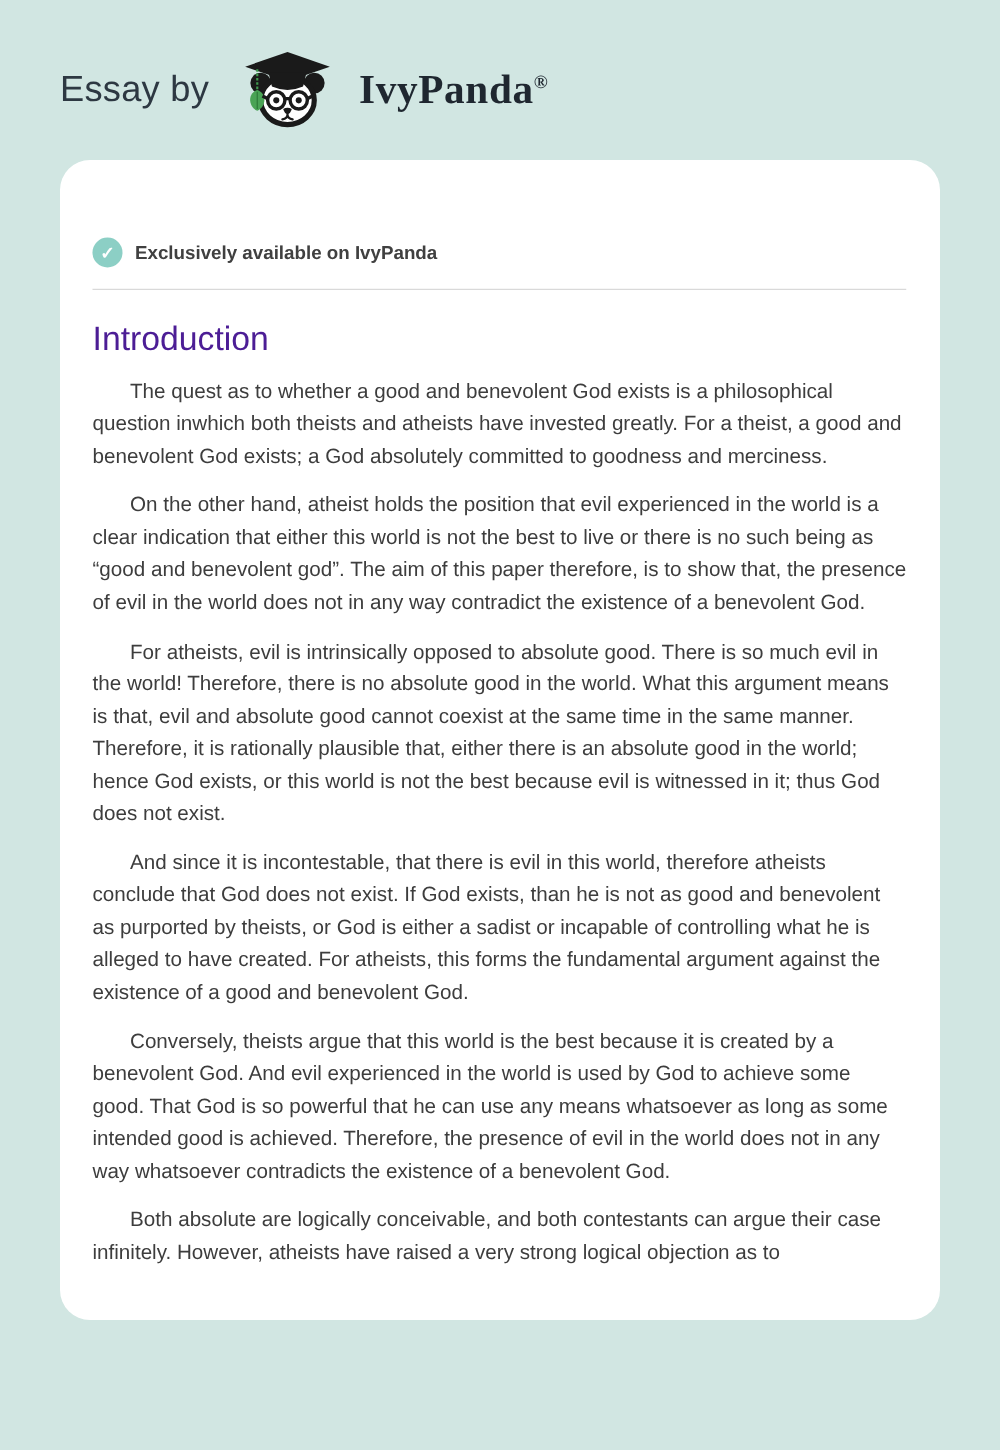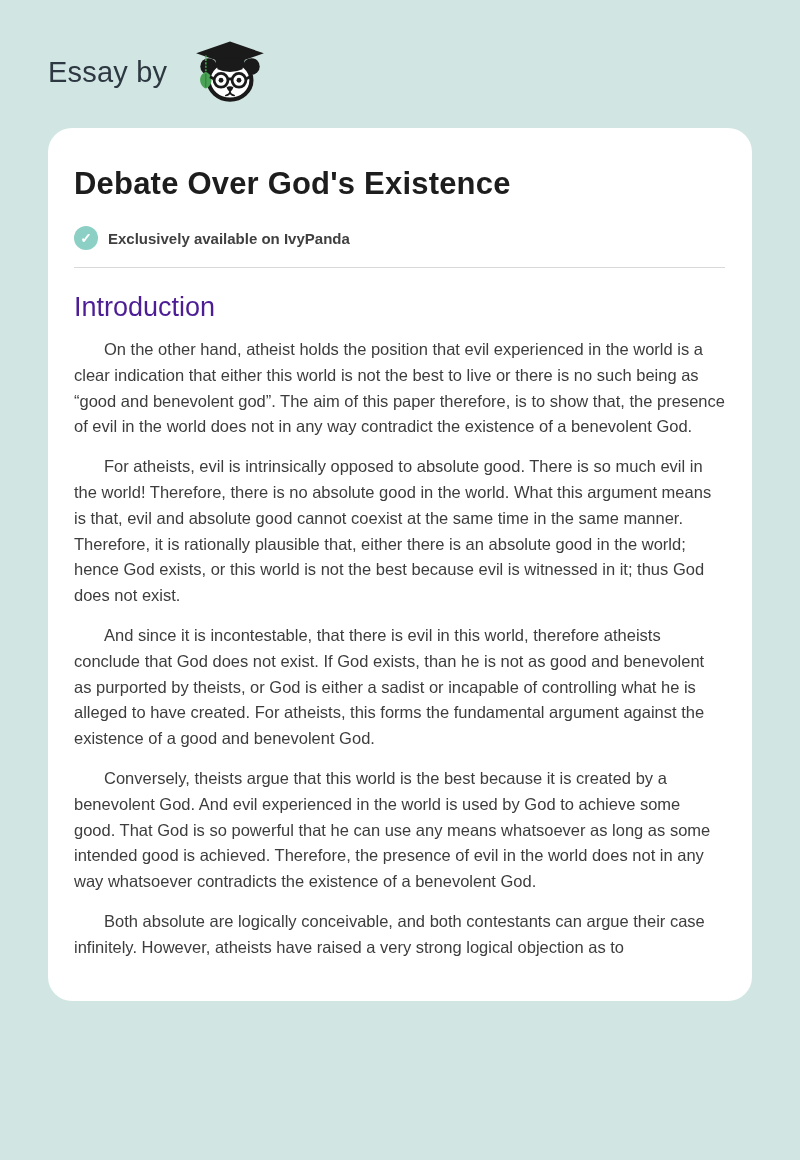--- a/index.html
+++ b/index.html
@@ -134,34 +134,35 @@
         <line x1="78" y1="56" x2="84" y2="53" stroke="#1a1a1a" stroke-width="4"></line>
 
         <circle cx="42" cy="58" r="3.5" fill="#1a1a1a"></circle>
         <circle cx="68" cy="58" r="3.5" fill="#1a1a1a"></circle>
 
         <path d="M50,68 Q55,65 60,68 Q58,74 55,74 Q52,74 50,68 Z" fill="#1a1a1a"></path>
 
         <path d="M55,74 Q55,79 49,80 M55,74 Q55,79 61,80" stroke="#1a1a1a" stroke-width="2.5" fill="none" stroke-linecap="round"></path>
       </svg>
     </span>
+    <span class="brand"><span>IvyPanda</span><sup>®</sup></span>
   </header>
 
   <main class="card">
-    <h1 class="essay-title">Debate Over God's Existence</h1>
 
     <div class="badge-row">
       <span class="check-circle">✓</span>
       <span class="badge-text">Exclusively available on IvyPanda</span>
     </div>
 
     <hr class="divider">
 
     <h2 class="section-heading">Introduction</h2>
 
+    <p>The quest as to whether a good and benevolent God exists is a philosophical question inwhich both theists and atheists have invested greatly. For a theist, a good and benevolent God exists; a God absolutely committed to goodness and merciness.</p>
     <p>On the other hand, atheist holds the position that evil experienced in the world is a clear indication that either this world is not the best to live or there is no such being as “good and benevolent god”. The aim of this paper therefore, is to show that, the presence of evil in the world does not in any way contradict the existence of a benevolent God.</p>
     <p>For atheists, evil is intrinsically opposed to absolute good. There is so much evil in the world! Therefore, there is no absolute good in the world. What this argument means is that, evil and absolute good cannot coexist at the same time in the same manner. Therefore, it is rationally plausible that, either there is an absolute good in the world; hence God exists, or this world is not the best because evil is witnessed in it; thus God does not exist.</p>
     <p>And since it is incontestable, that there is evil in this world, therefore atheists conclude that God does not exist. If God exists, than he is not as good and benevolent as purported by theists, or God is either a sadist or incapable of controlling what he is alleged to have created. For atheists, this forms the fundamental argument against the existence of a good and benevolent God.</p>
     <p>Conversely, theists argue that this world is the best because it is created by a benevolent God. And evil experienced in the world is used by God to achieve some good. That God is so powerful that he can use any means whatsoever as long as some intended good is achieved. Therefore, the presence of evil in the world does not in any way whatsoever contradicts the existence of a benevolent God.</p>
     <p>Both absolute are logically conceivable, and both contestants can argue their case infinitely. However, atheists have raised a very strong logical objection as to</p>
   </main>
 
 </div>
 
 </body></html>

